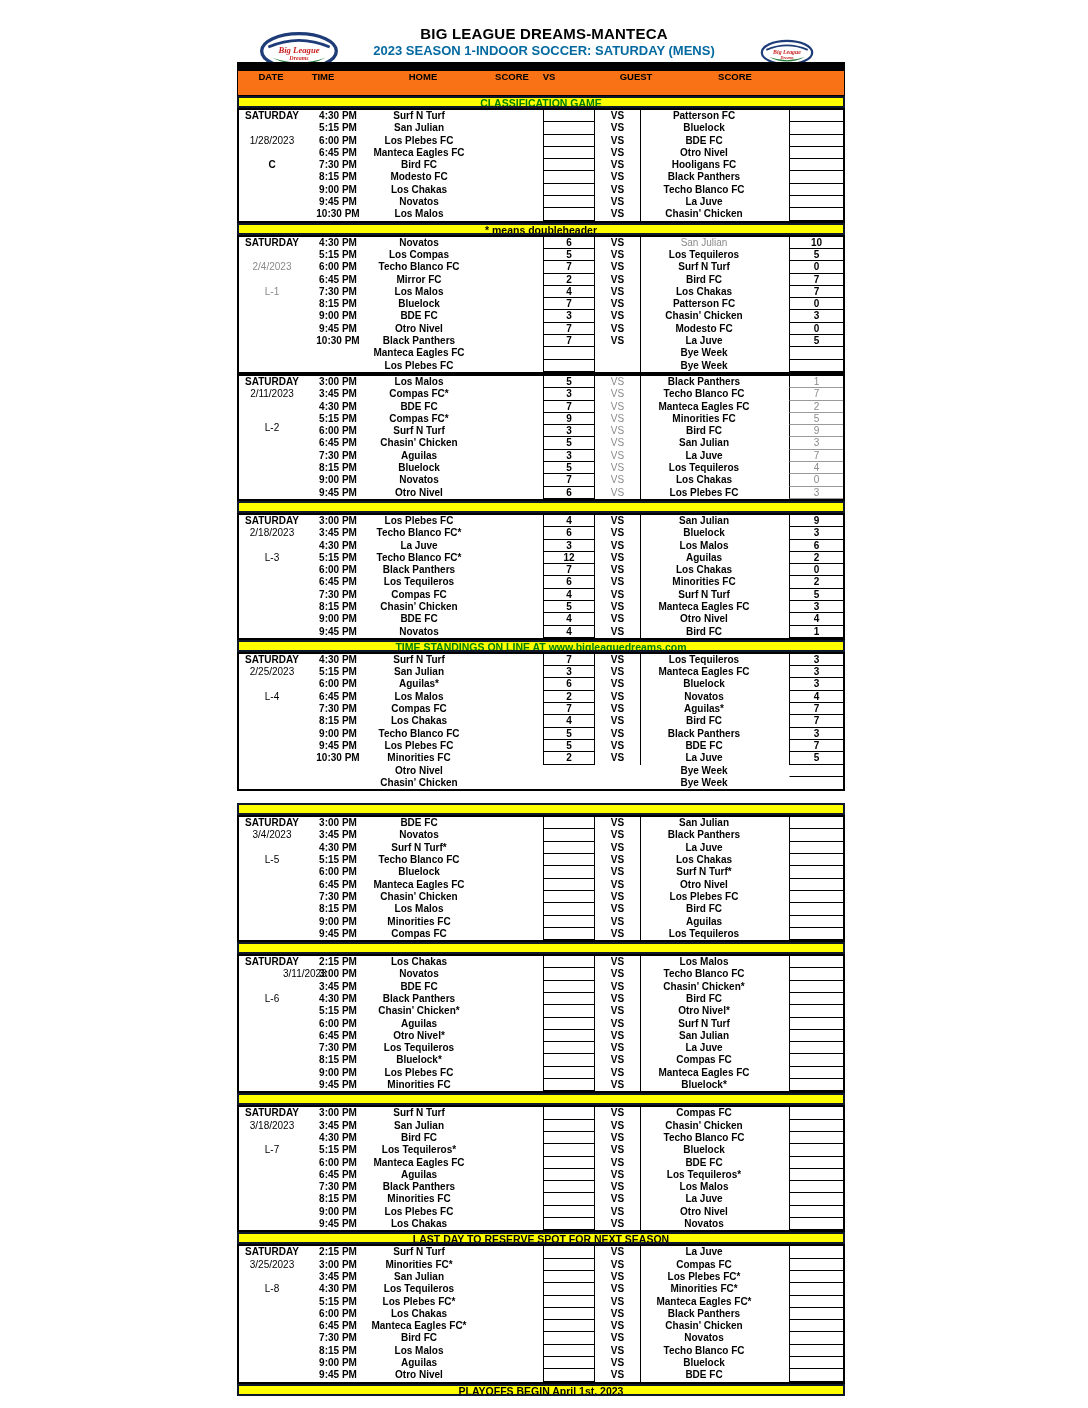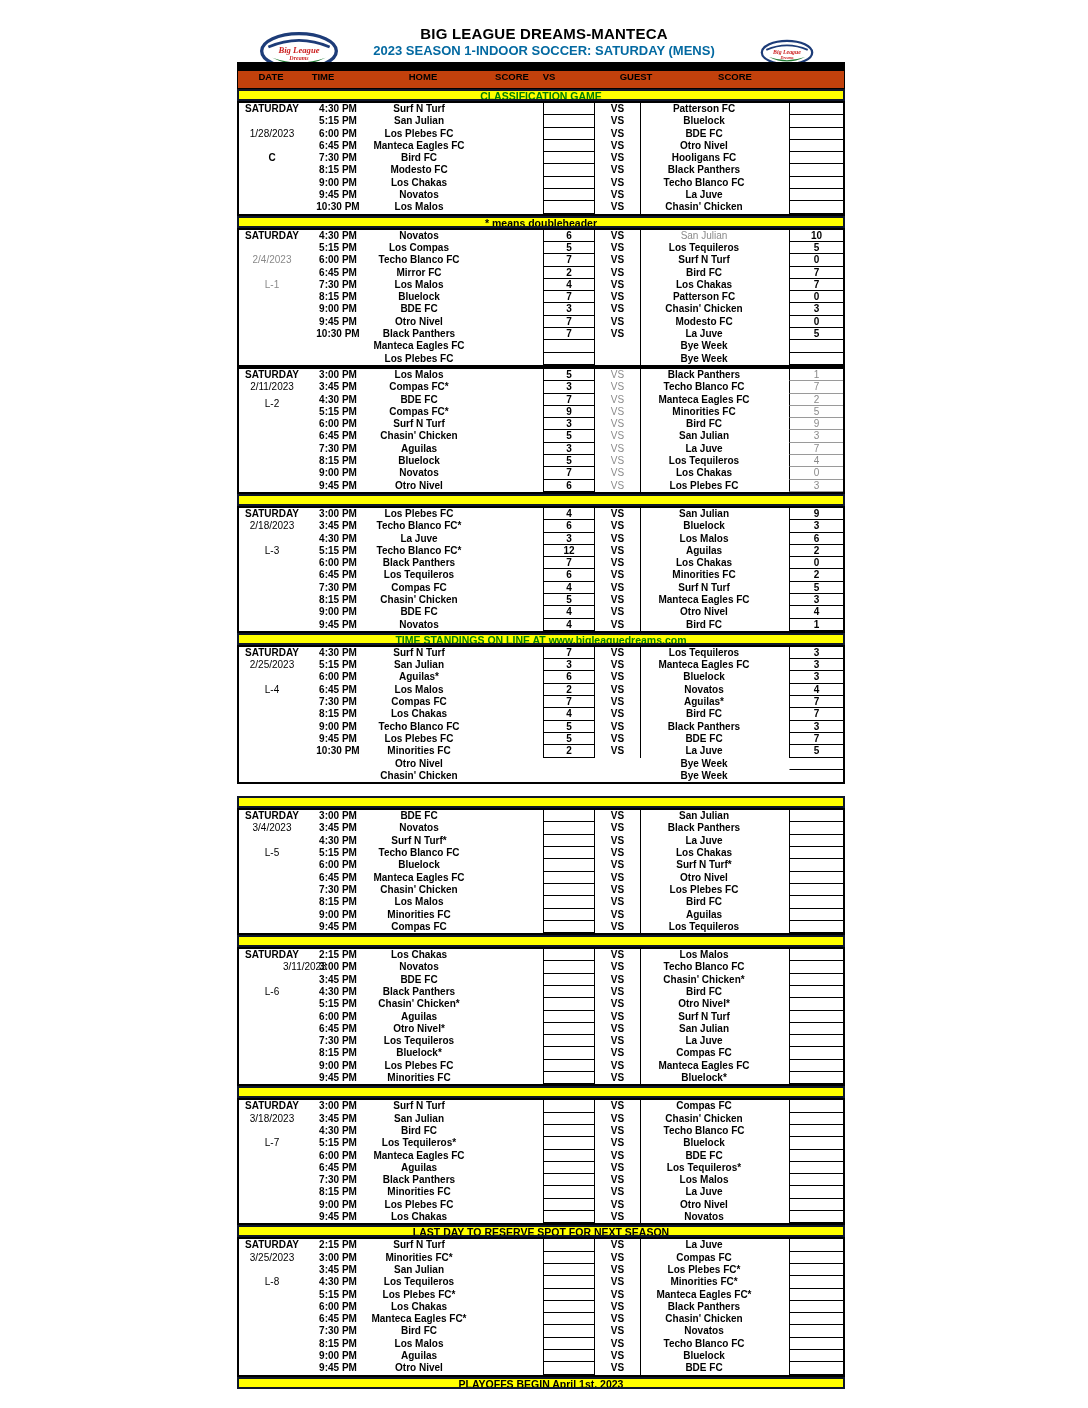--- a/index.html
+++ b/index.html
@@ -10,21 +10,21 @@
   #page-subtitle { font-size:13px; font-weight:bold; color:#0369a1; margin-top:1px; }
 
   .logo { position:absolute; }
   #logo-left  { top:31px; left:255px; width:88px; height:40px; }
   #logo-right { top:37px; left:760px; width:54px; height:31px; }
 
   #sheet { position:absolute; left:237px; top:62px; width:608px; }
 
   #topbar { height:9px; background:#000; width:608px; }
 
-  #colhead { position:relative; height:18px; border:1px solid #000; border-top:none; background:#c2410c; }
+  #colhead { position:relative; height:25px; border:1px solid #000; border-top:none; background:#f97316; }
   #colhead span { position:absolute; top:0; line-height:12px; font-size:9.5px; font-weight:bold; transform:translateX(-50%); white-space:nowrap; }
 
   .banner { height:12px; line-height:11px; background:#FFFF00; border:2px solid #0f172a; text-align:center; font-weight:bold; font-size:10.5px; overflow:hidden; }
   .gap { height:12px; background:#fff; }
 
   .section { border:2px solid #000; display:flex; background:#fff; --rh:12.3px; }
   .date-col { width:66px; position:relative; flex:none; }
   .date-col span { position:absolute; left:0; width:100%; height:var(--rh); line-height:var(--rh); text-align:center; font-size:10px; white-space:nowrap; }
   .date-col .day { font-weight:bold; }
   .date-col .date { font-weight:normal; }
@@ -288,21 +288,21 @@
     <span class="c s2"></span>
   </div>
 </div>
   </div>
 
 
   <div class="section gray-vs">
     <div class="date-col">
       <span class="day" style="top: 0px;">SATURDAY</span>
       <span class="date" style="top: 12.3px;">2/11/2023</span>
-      <span class="wk" style="top: 29px;">L-2</span>
+      <span class="wk" style="top: 46px;">L-2</span>
     </div>
     <div class="rowsbox">
   <div class="row">
     <span class="c time">3:00 PM</span>
     <span class="c home">Los Malos</span>
     <span class="c s1">5</span>
     <span class="c vs">VS</span>
     <span class="c guest">Black Panthers</span>
     <span class="c s2">1</span>
   </div>

